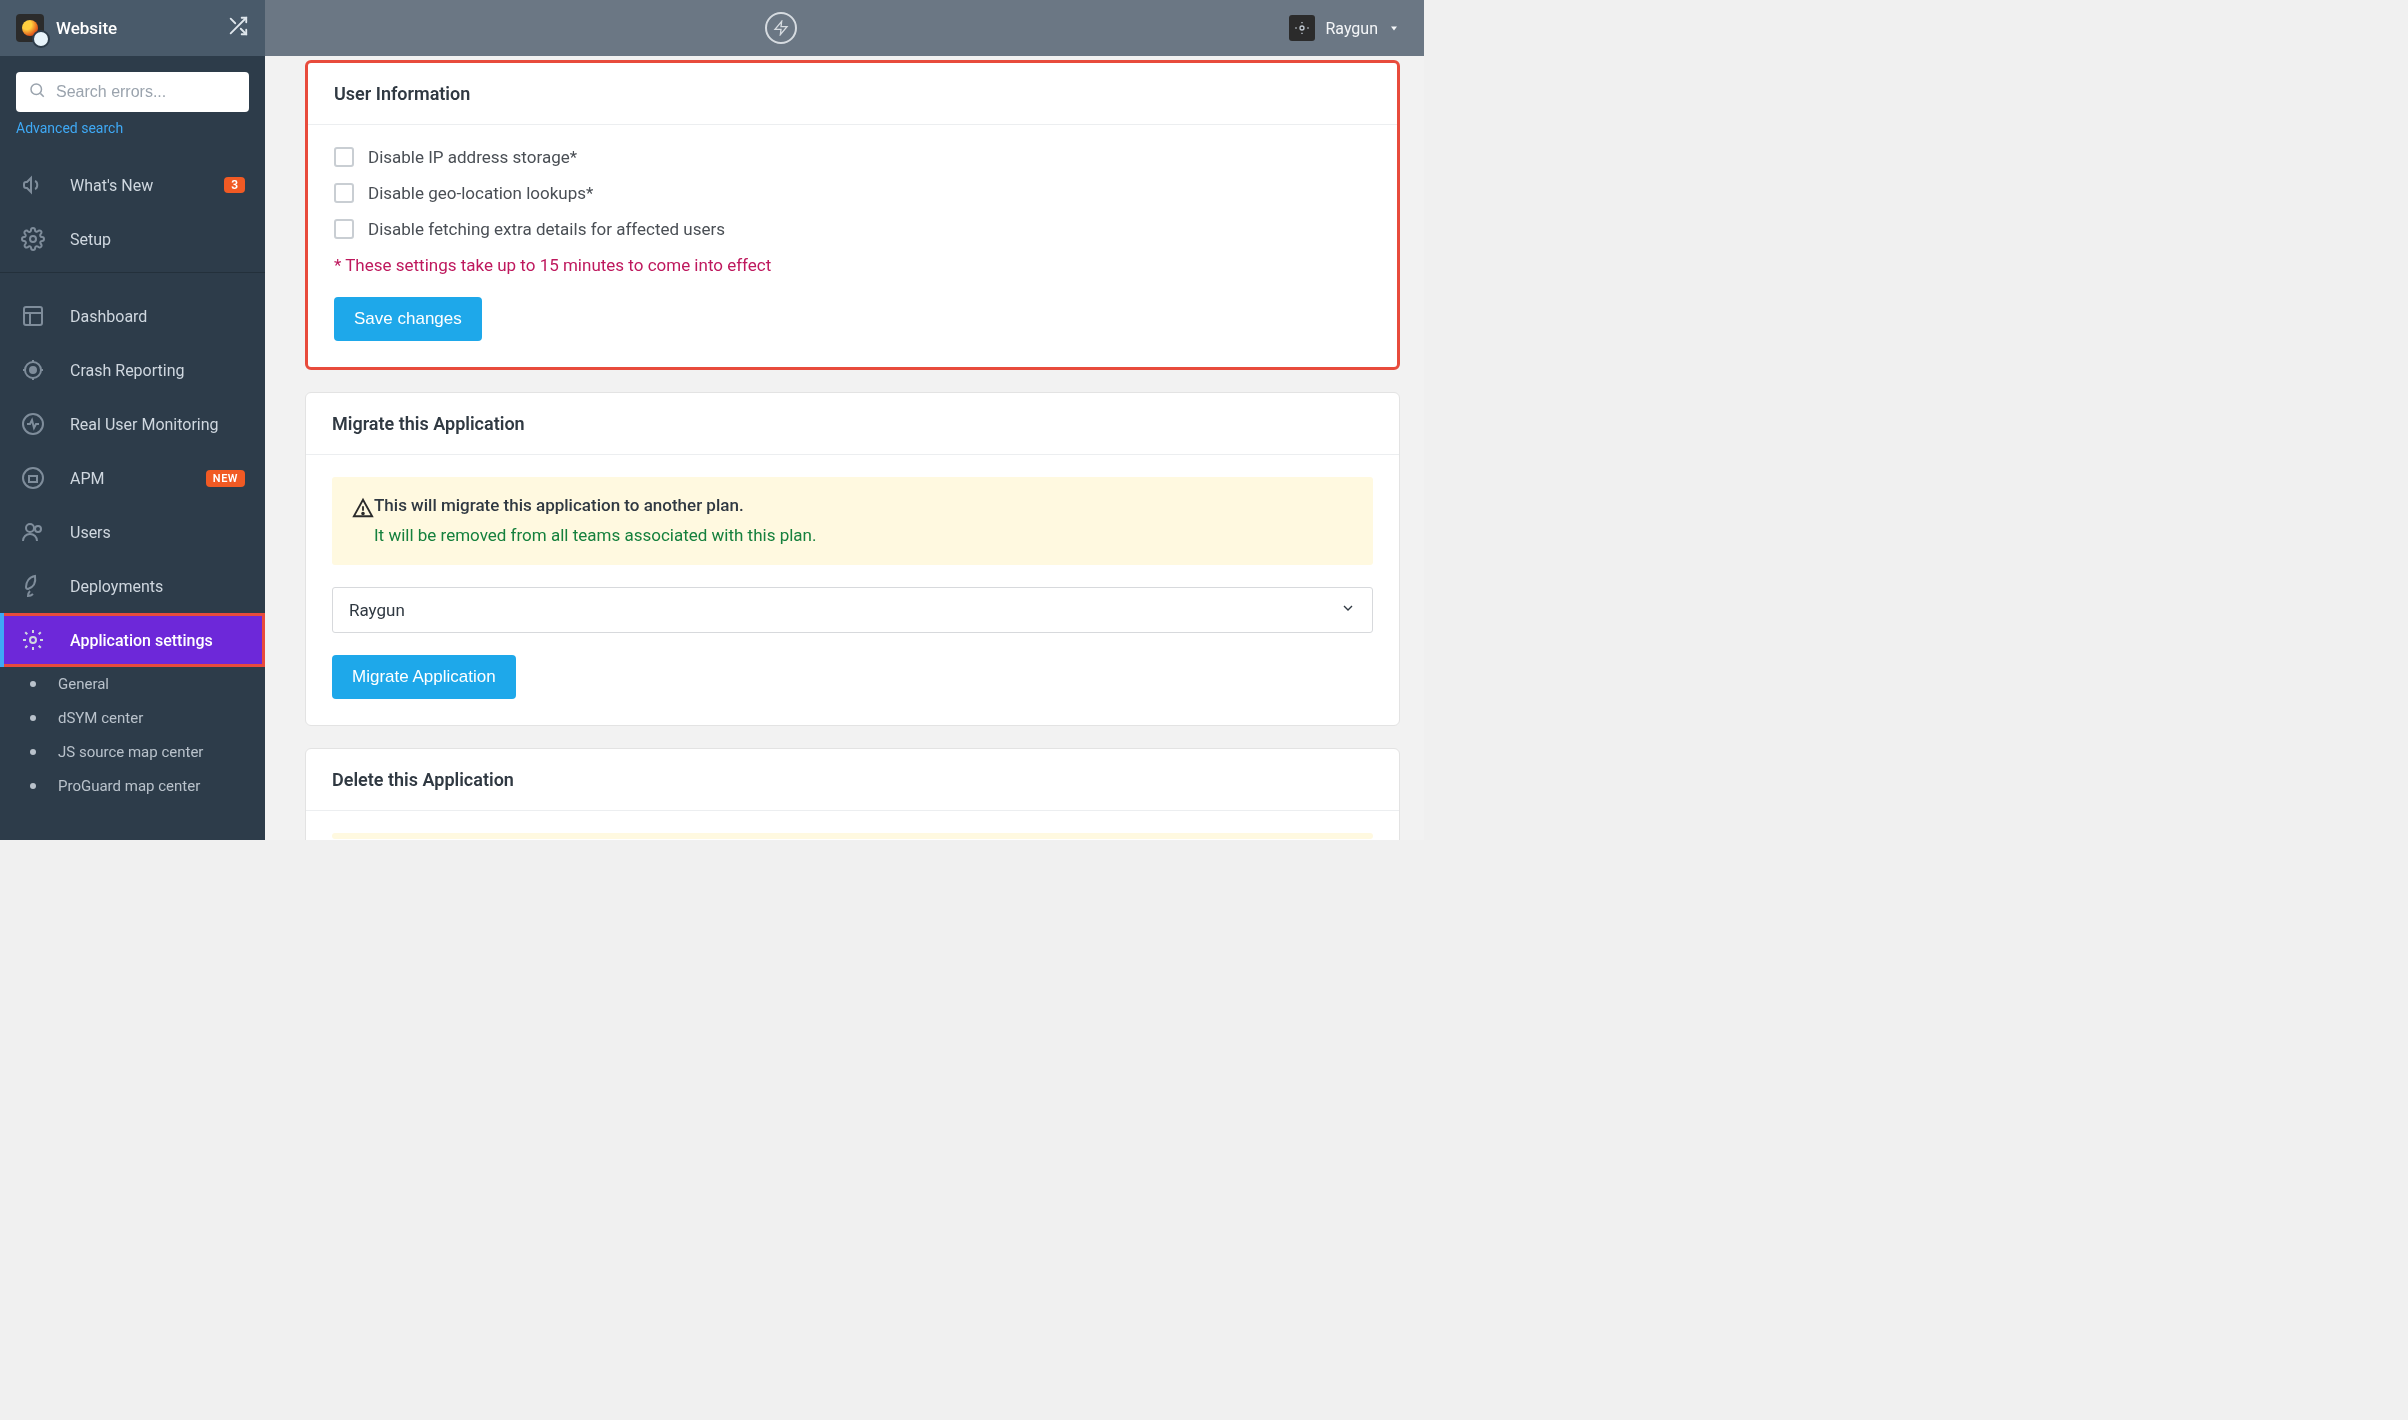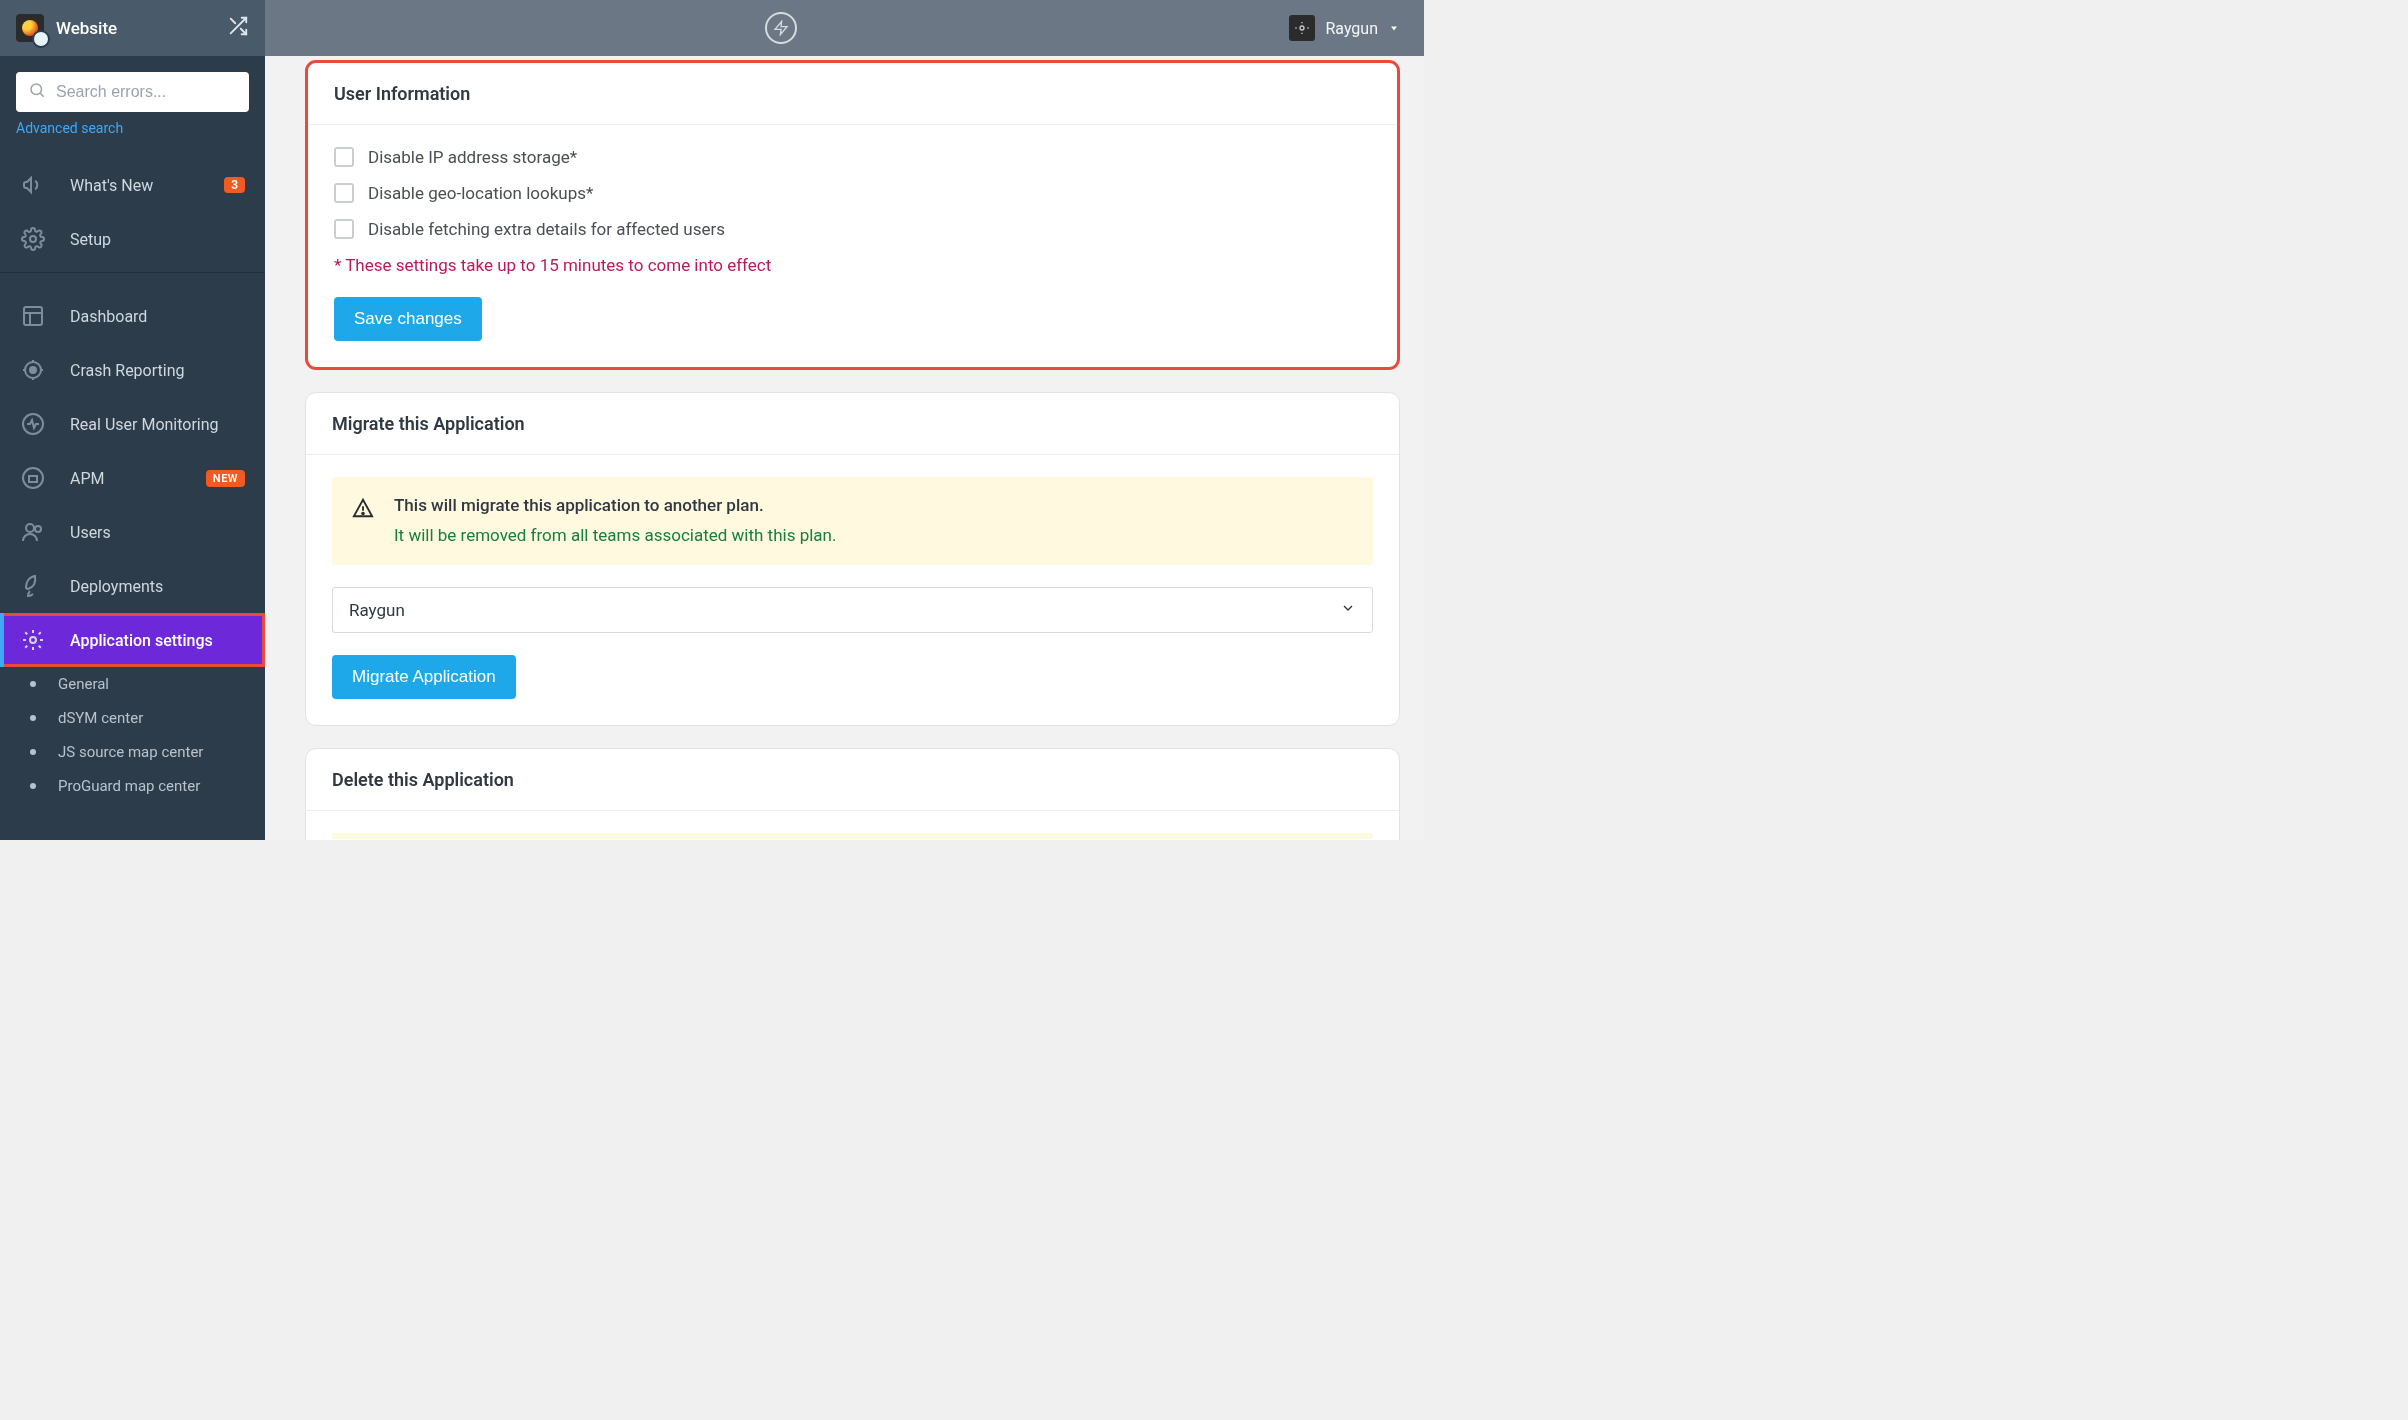--- a/index.html
+++ b/index.html
@@ -117,21 +117,21 @@
 
 
 .content-scroll {
   flex:1; overflow-y:auto; background:#f2f2f2; position:relative;
 }
 .content-scroll::-webkit-scrollbar { width:10px; }
 .content-scroll::-webkit-scrollbar-thumb { background:#c7c7c7; border-radius:5px;}
 .content { padding: 4px 24px 40px 40px; }
 
 .card {
-  background:#fff; border:1px solid #e3e3e3; border-radius:11px;
+  background:#fff; border:1px solid #e3e3e3; border-radius:6px;
   margin-bottom: 22px;
 }
 .card.red-outline { border:3px solid #e84b3c; }
 .card-header {
   padding: 20px 26px; font-size:18px; font-weight:600; color:#303942;
   border-bottom:1px solid #eceef0;
 }
 .card-body { padding: 22px 26px 26px; }
 
 .check-row {
@@ -143,21 +143,21 @@
   flex-shrink:0;
 }
 .note { font-size:17px; color:#be185d; margin: 4px 0 22px; }
 .btn {
   background:#1ea8ea; color:#fff; border:none; border-radius:4px;
   padding: 12px 20px; font-size:17px; cursor:pointer;
 }
 
 .alert {
   background:#fff9e0; border-radius:3px; padding:18px 20px 20px 20px;
-  margin-bottom:22px; display:flex; gap:20px; align-items:flex-start;
+  margin-bottom:22px; display:flex; gap:0; align-items:flex-start;
 }
 .alert-icon { color:#2b2b2b; flex-shrink:0; margin-top:2px;}
 .alert-body { font-size:17px; color:#303942; }
 .alert-body .line1 { font-weight:500; margin-bottom:10px;}
 .alert-body .line2 { color:#15803d; }
 
 .select {
   position:relative; margin-bottom:22px;
 }
 .select-box {

